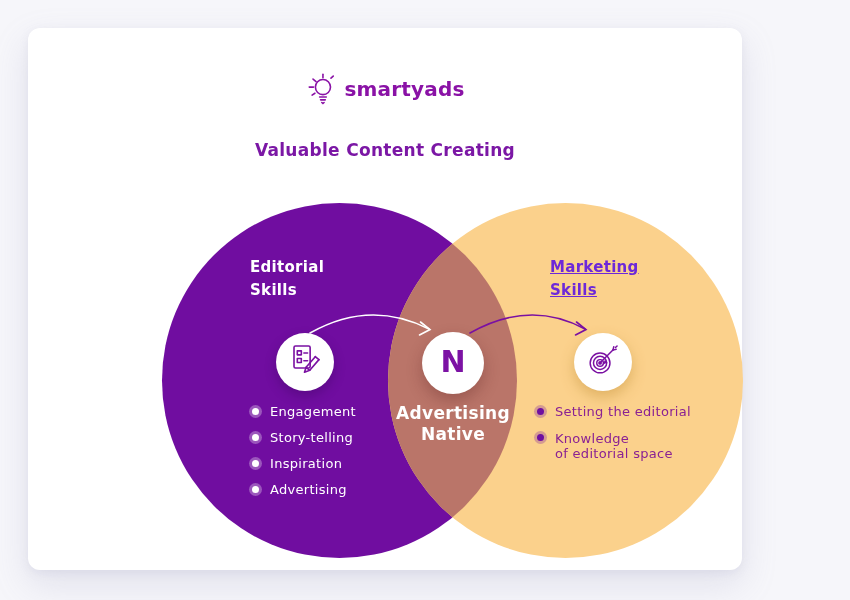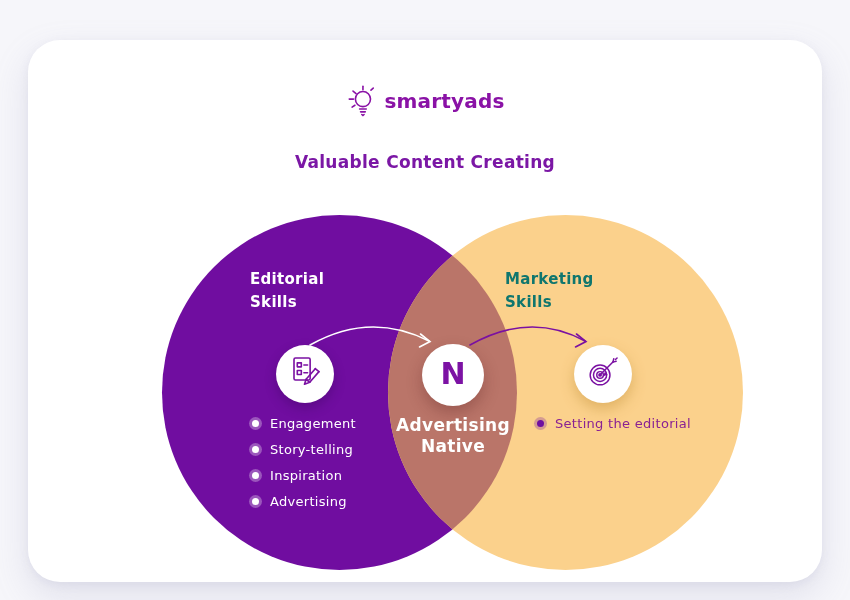--- a/index.html
+++ b/index.html
@@ -6,25 +6,24 @@
   html, body { width: 850px; height: 600px; }
   body {
     font-family: "DejaVu Sans", "Liberation Sans", sans-serif;
     background: #f6f6fa;
     position: relative;
     overflow: hidden;
   }
   .card {
     position: absolute;
     left: 28px; top: 28px;
-    width: 794px; height: 542px;
+    width: 714px; height: 542px;
     background: #ffffff;
-    border-radius: 32px;
+    border-radius: 12px;
     box-shadow: 0 14px 34px rgba(150,150,185,0.22), 0 3px 10px rgba(150,150,185,0.12);
-    margin-top: 12px;
   }
   
   .logo {
     position: absolute;
     left: 0; right: 0; top: 44px;
     display: flex; align-items: center; justify-content: center;
     gap: 5px;
   }
   .logo svg { display: block; }
   .brand-name {
@@ -98,21 +97,21 @@
   }
   
   .zone-heading {
     position: absolute;
     font-size: 15px;
     font-weight: bold;
     line-height: 23px;
     letter-spacing: 0.3px;
   }
   .heading-left  { left: 222px; top: 228px; color: #ffffff; }
-  .heading-right { left: 477px; top: 228px; color: #0f766e; }
+  .heading-right { left: 522px; top: 228px; color: #6d28d9; text-decoration: underline; }
   
   .skill-list { position: absolute; }
   .list-left  { left: 224px; top: 377px; }
   .list-right { left: 509px; top: 377px; }
   .skill-item {
     display: flex;
     align-items: flex-start;
     gap: 11px;
     margin-bottom: 13px;
     min-height: 13px;
@@ -262,20 +261,27 @@
       <span class="dot dot-white"></span>
       <span class="skill-text">Advertising</span>
     </div>
   </div>
 
   <div class="skill-list list-right">
     <div class="skill-item">
       <span class="dot dot-purple"></span>
       <span class="skill-text">Setting the editorial</span>
     </div>
+    <div class="skill-item">
+      <span class="dot dot-purple"></span>
+      <span class="skill-text two-line">
+        <span>Knowledge</span><br>
+        <span>of editorial space</span>
+      </span>
+    </div>
   </div>
 
   <div class="native-label">
     <div>Advertising</div>
     <div>Native</div>
   </div>
 
 </div>
 
 </body></html>

